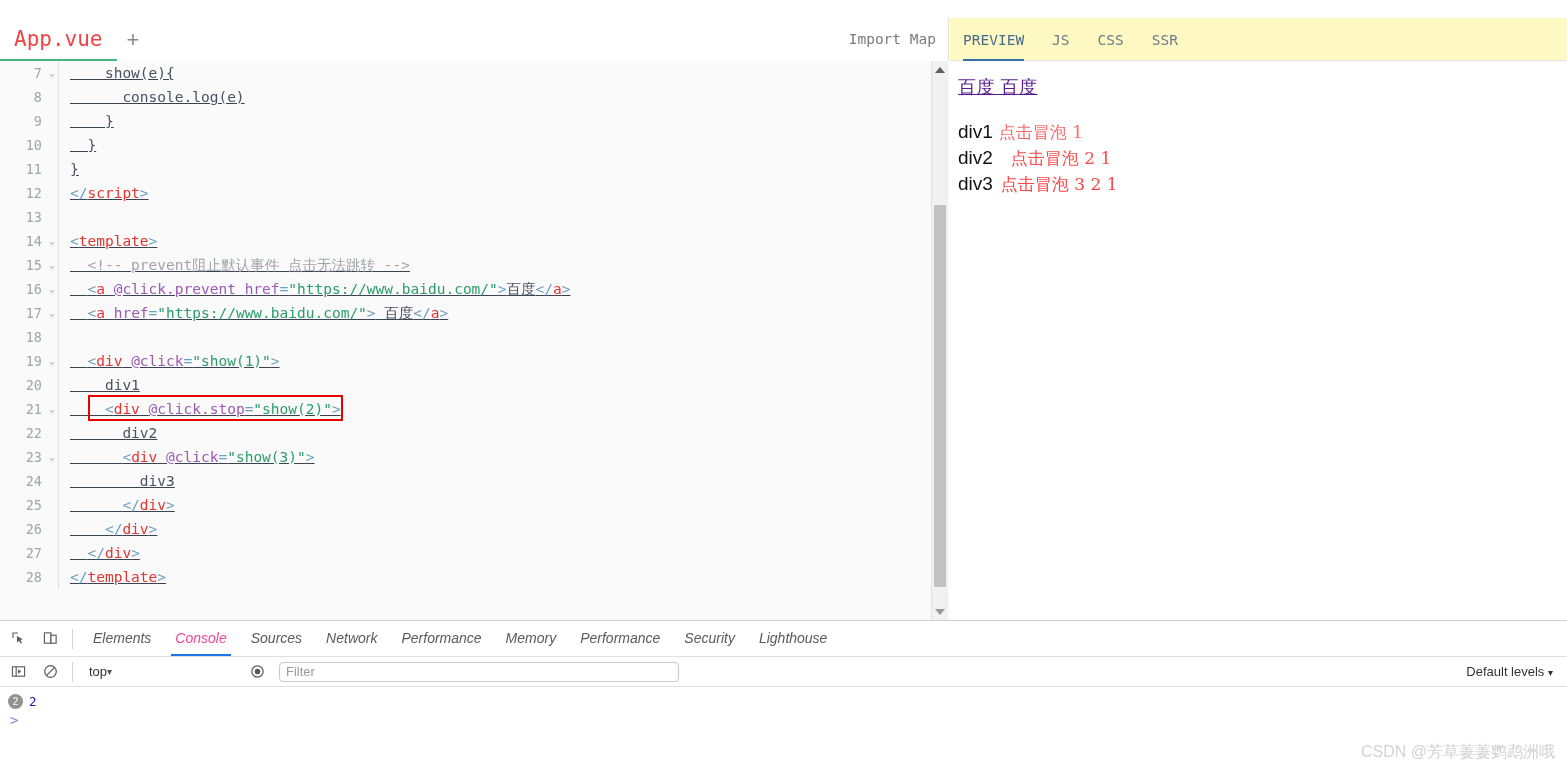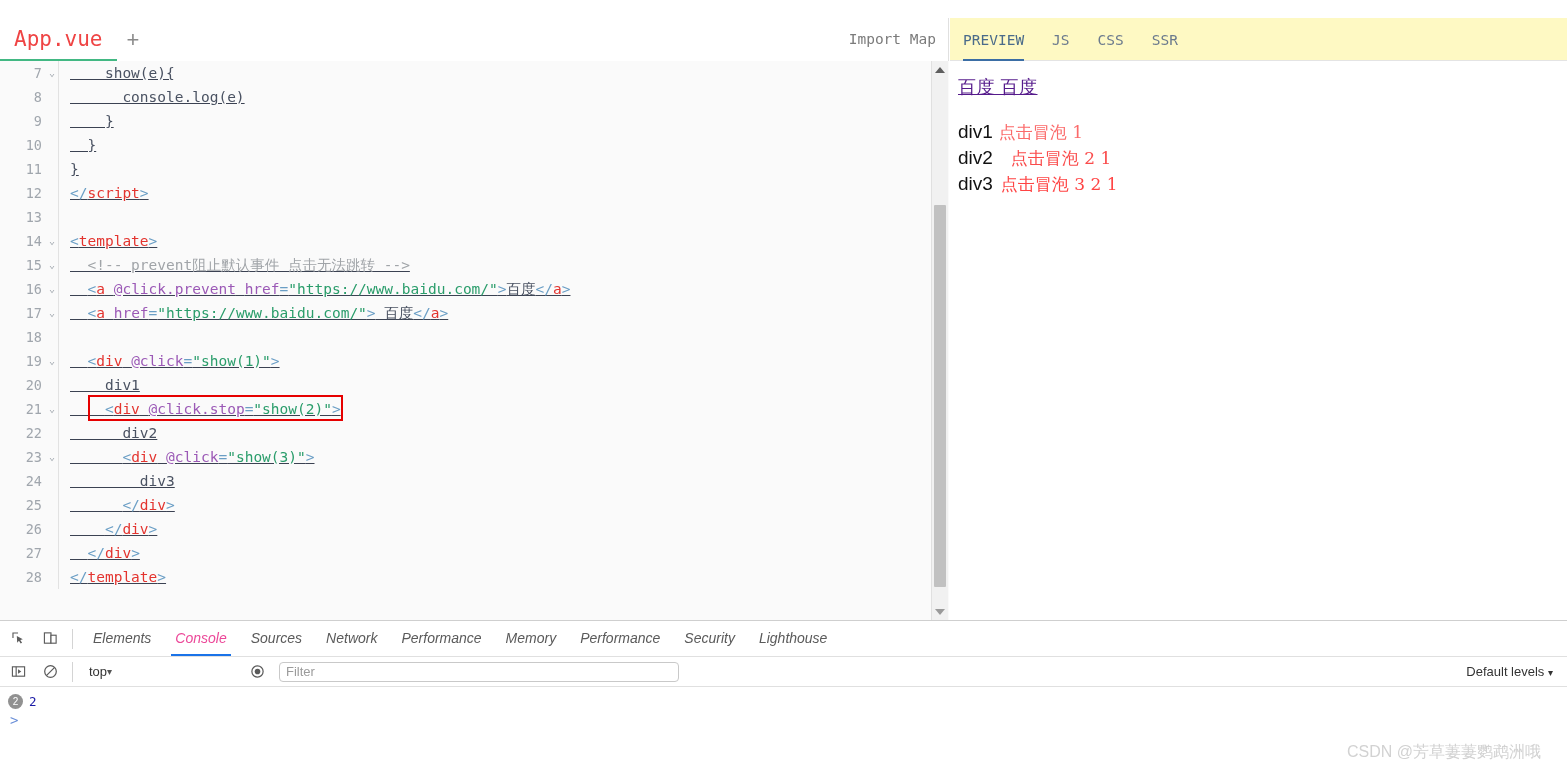--- a/index.html
+++ b/index.html
@@ -240,21 +240,21 @@
     color: #6a8fd8; font-family: "DejaVu Sans Mono", monospace;
     font-size: 14px; padding-left: 10px; line-height: 18px;
   }
   .cons-annot {
     position: absolute; left: 60px; top: 18px;
     color: #fb5b5b; font-size: 17px; font-family: "DejaVu Serif", serif;
     white-space: nowrap;
   }
 
   .watermark {
-    position: absolute; right: 26px; bottom: 6px;
+    position: absolute; right: 12px; bottom: 6px;
     color: #d2d2d2; font-size: 16px;
     font-family: "Liberation Sans", sans-serif;
     user-select: none;
   }
 </style>
 </head>
 <body>
 
 <div id="root">
 

